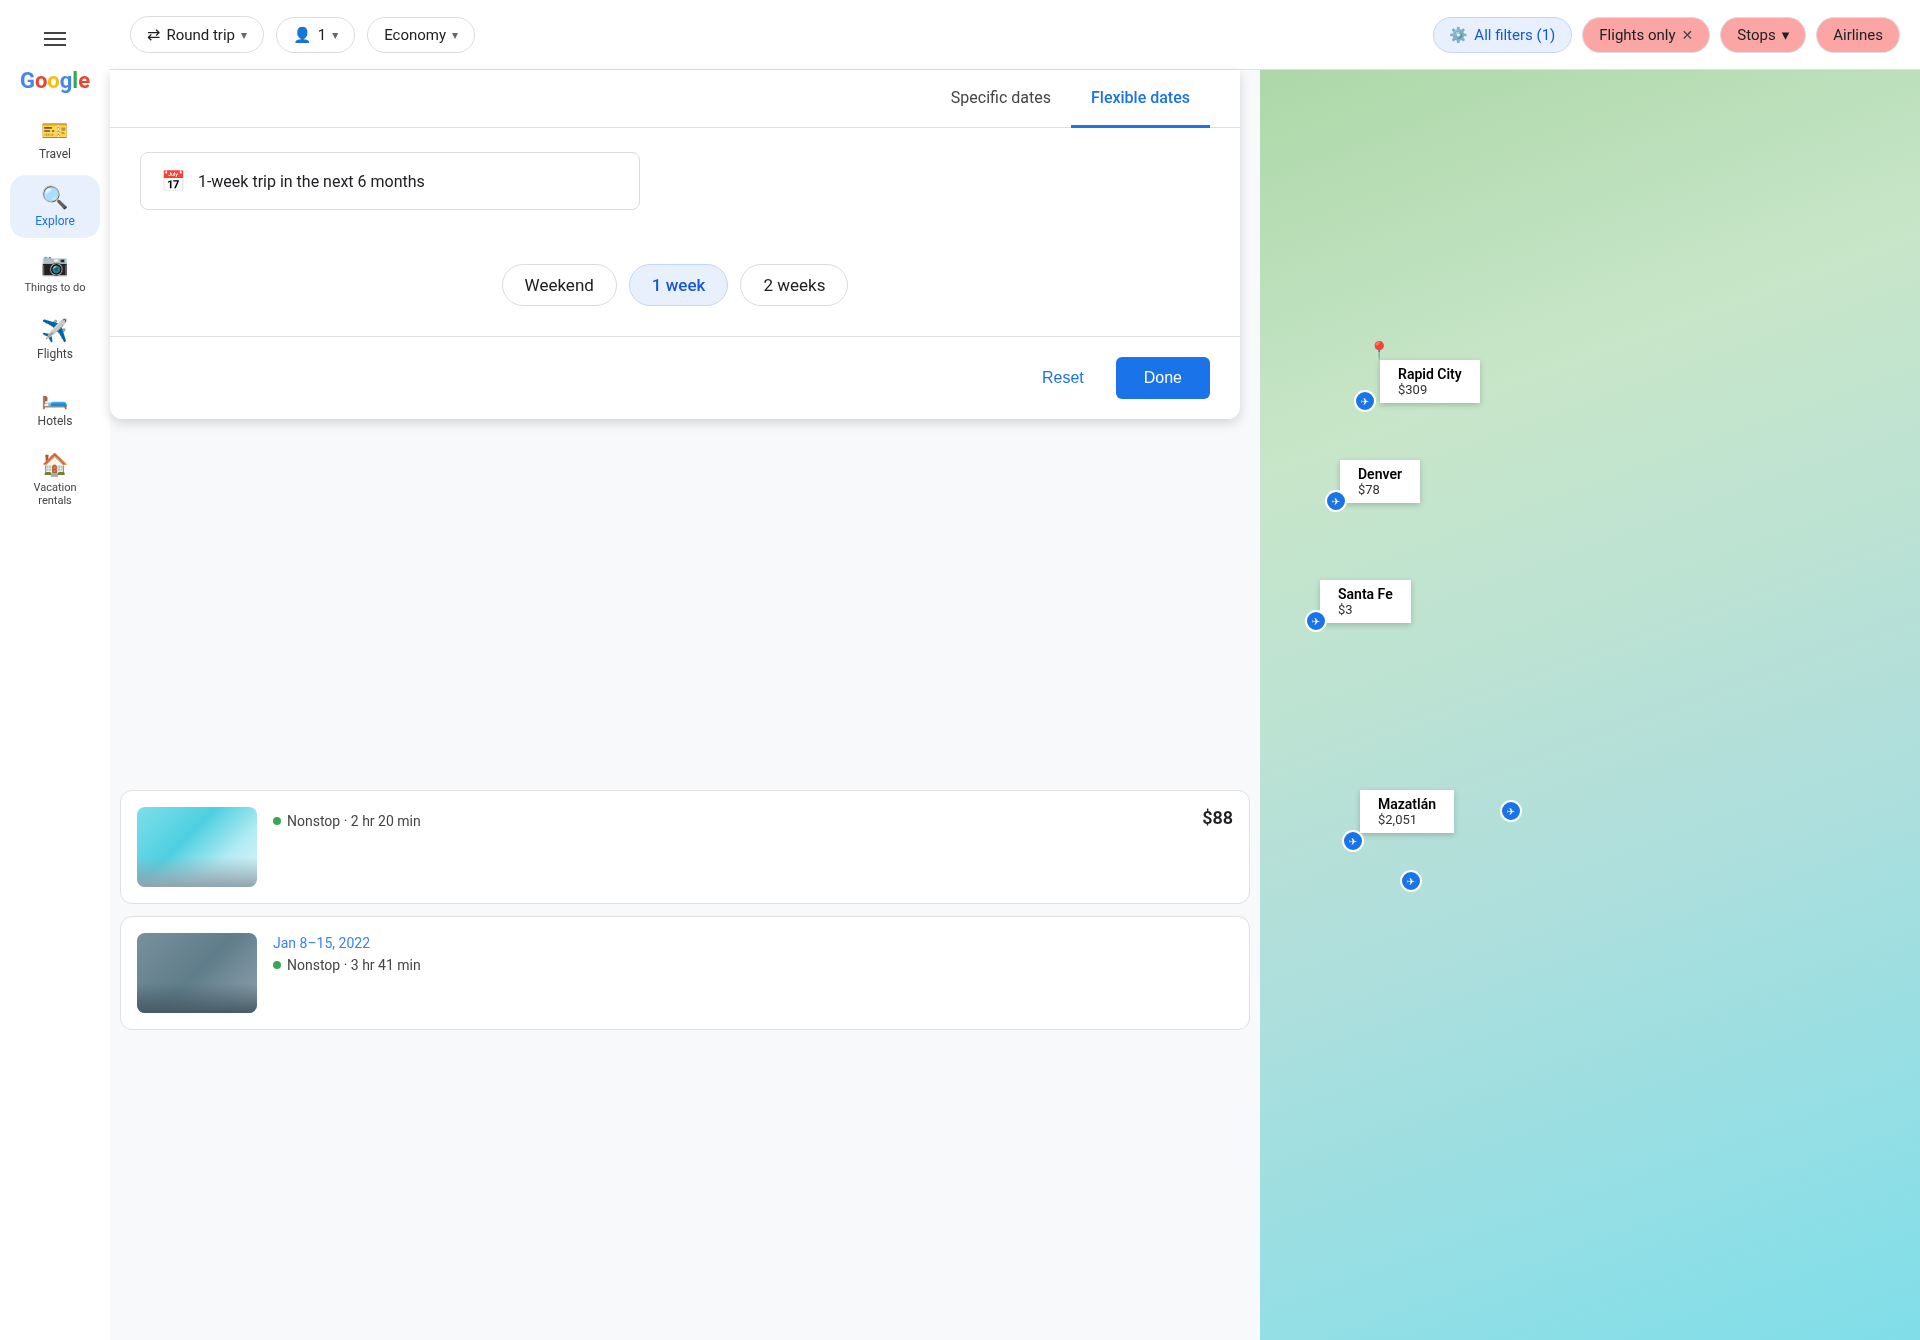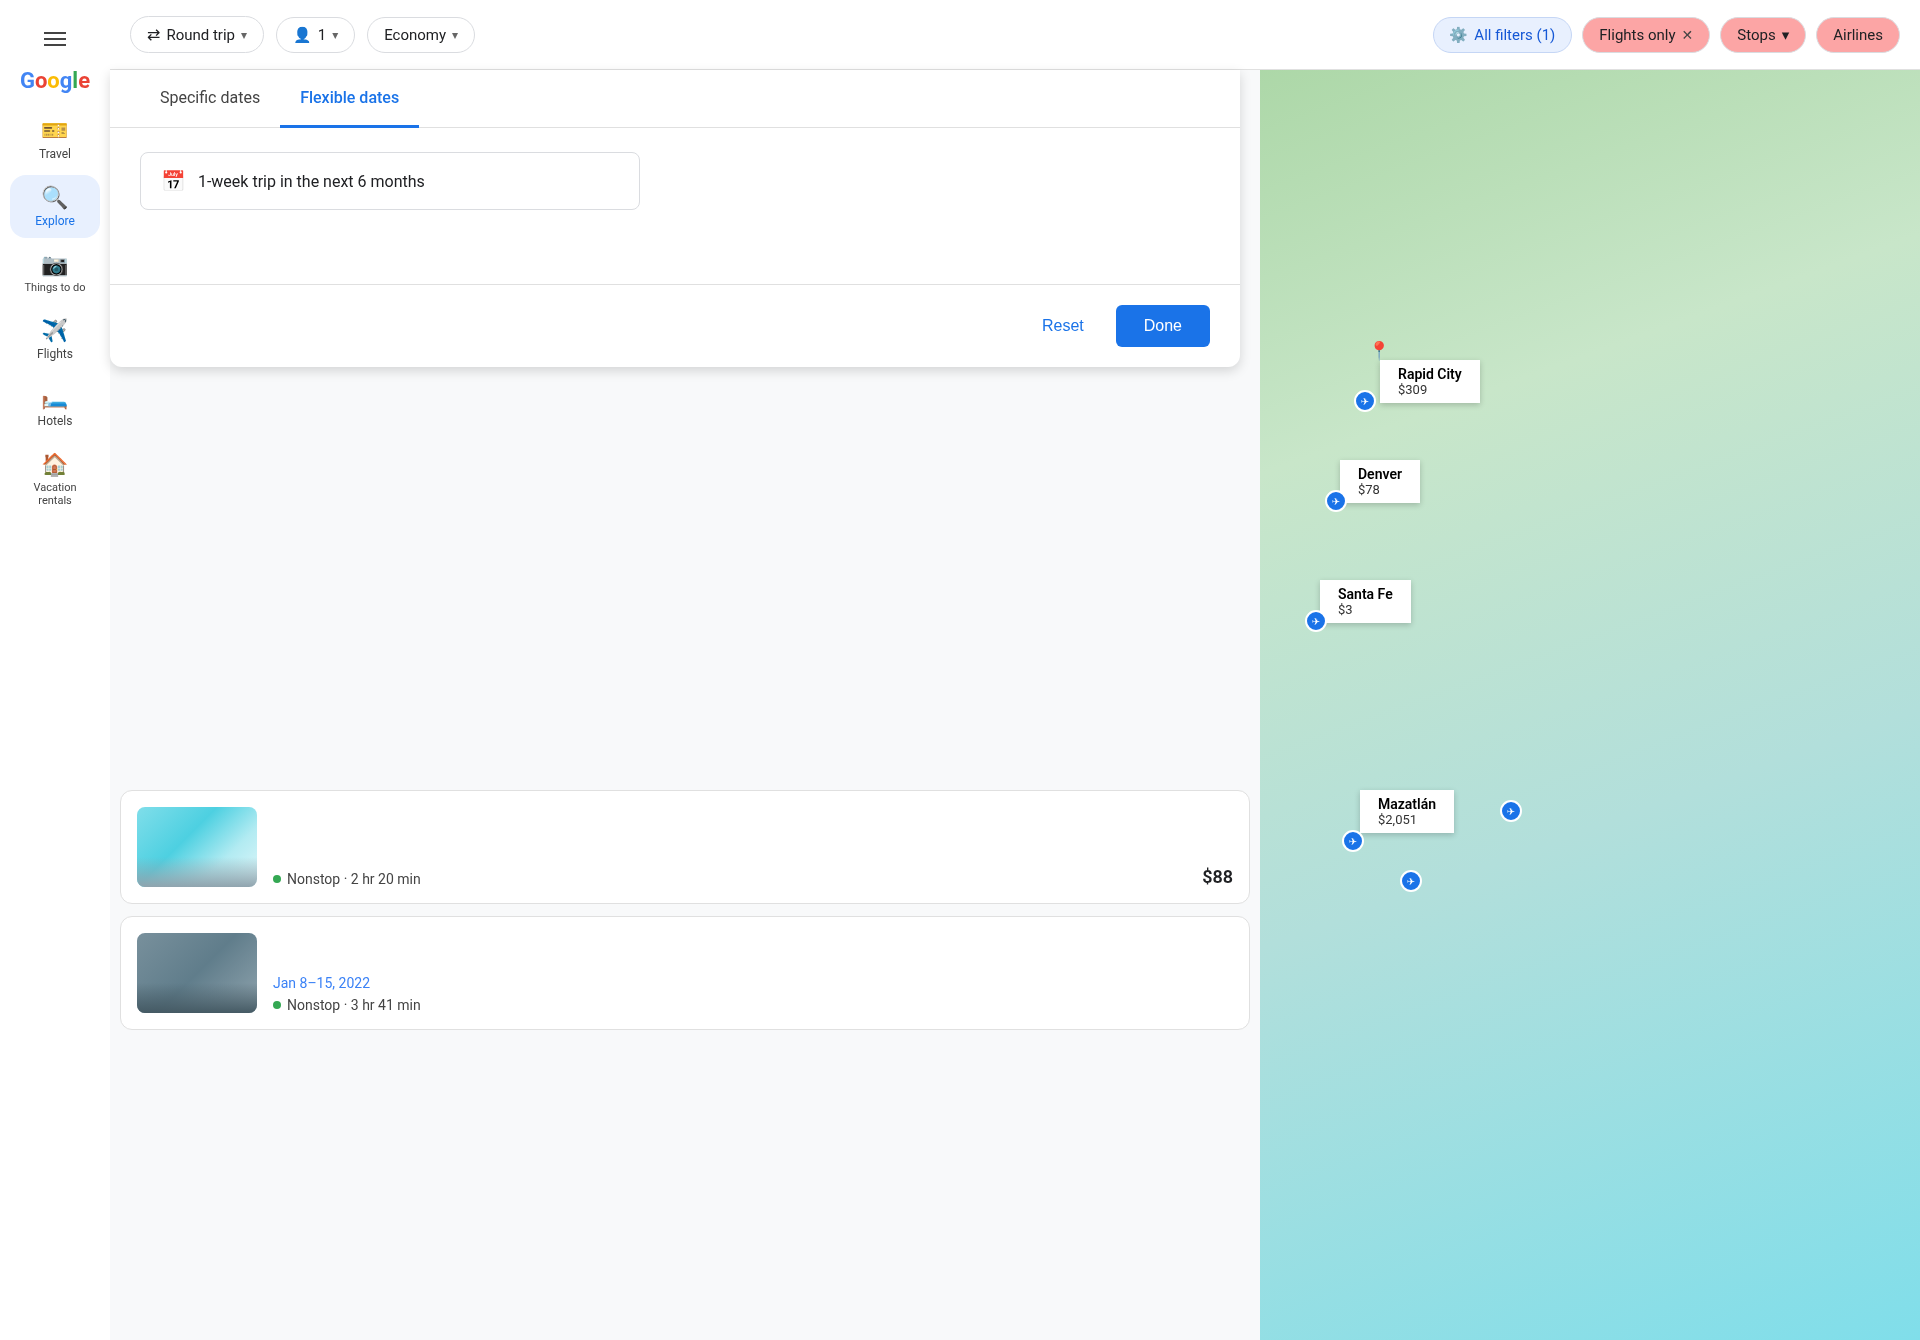--- a/index.html
+++ b/index.html
@@ -69,20 +69,21 @@
       border-radius: 0 0 12px 12px;
       box-shadow: 0 4px 12px rgba(0,0,0,0.15);
       z-index: 20;
       padding-bottom: 0;
     }
 
     
     .date-tabs {
       display: flex; border-bottom: 1px solid #e0e0e0;
       padding: 0 30px;
+      justify-content: flex-end;
     }
     .date-tab {
       padding: 18px 20px; cursor: pointer; font-size: 16px;
       color: #444; border-bottom: 3px solid transparent; margin-bottom: -1px;
     }
     .date-tab.active { color: #1a73e8; border-bottom-color: #1a73e8; font-weight: 500; }
 
     
     .trip-input-area { padding: 24px 30px; }
     .trip-input-box {
@@ -129,21 +130,21 @@
       border-radius: 6px; padding: 12px 28px; font-size: 16px;
       cursor: pointer; font-weight: 500;
     }
 
     
     .results-area {
       position: absolute; left: 110px; top: 780px;
       width: calc(1920px - 110px - 660px); padding: 10px;
     }
     .result-card {
-      display: flex; align-items: flex-end; gap: 16px;
+      display: flex; align-items: flex-start; gap: 16px;
       background: #fff; border-radius: 12px; padding: 16px;
       margin-bottom: 12px; border: 1px solid #e0e0e0;
       cursor: pointer;
     }
     .result-img {
       width: 120px; height: 80px; border-radius: 8px;
       background: linear-gradient(135deg, #b0bec5, #90a4ae);
       overflow: hidden; flex-shrink: 0;
     }
     .result-img.beach { background: linear-gradient(135deg, #80cbc4, #4db6ac, #b2dfdb); }
@@ -287,20 +288,31 @@
 
   <div class="trip-input-area">
     <div class="trip-input-box">
       <span class="cal-icon">📅</span>
       <span>1-week trip in the next 6 months</span>
     </div>
   </div>
 
   <div class="selector-area">
 
+    <div class="duration-row">
+      <div class="month-chip">
+        <span>Weekend</span>
+      </div>
+      <div class="month-chip selected-week">
+        <span>1 week</span>
+      </div>
+      <div class="month-chip">
+        <span>2 weeks</span>
+      </div>
+    </div>
   </div>
 
   <div class="modal-footer">
     <button class="reset-btn">Reset</button>
     <button class="done-btn">Done</button>
   </div>
 </div>
 
 <div class="results-area">
 

